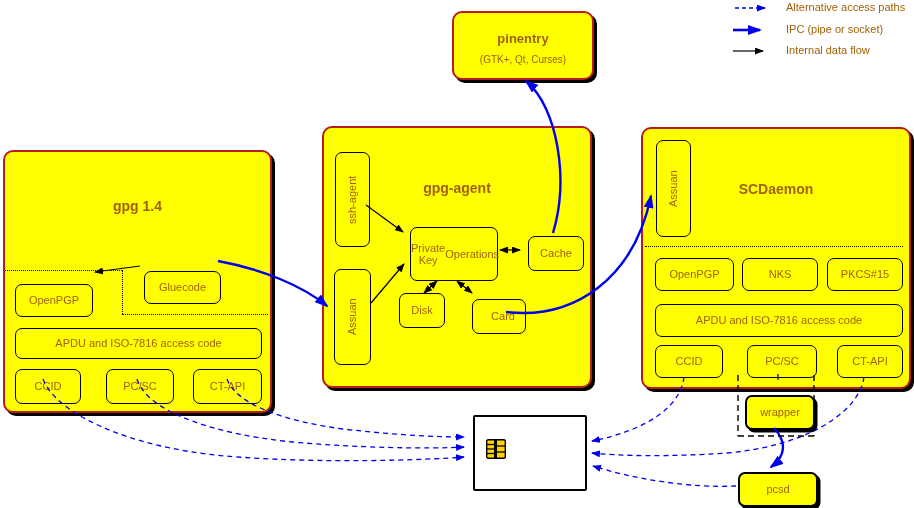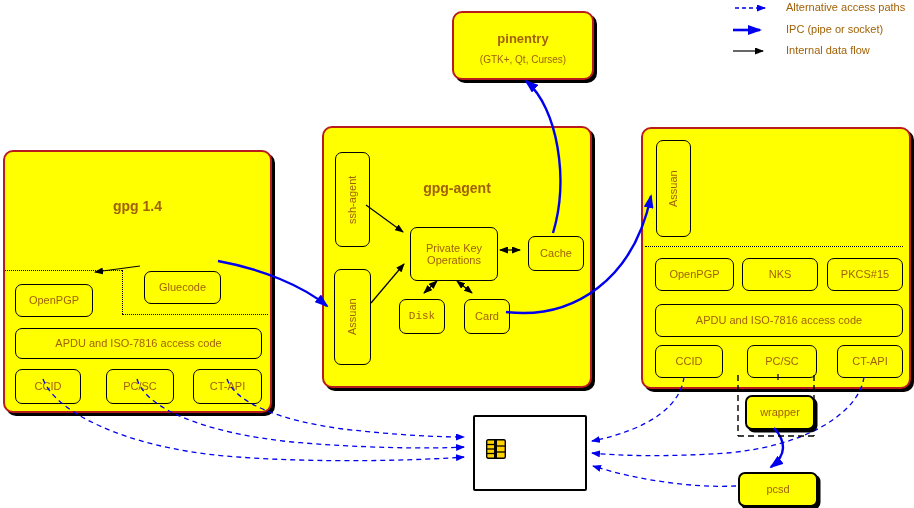--- a/index.html
+++ b/index.html
@@ -44,30 +44,31 @@
     <div class="ibox" style="left:10px;top:176px;width:245px;height:29px;">APDU and ISO-7816 access code</div>
     <div class="ibox" style="left:10px;top:217px;width:64px;height:33px;">CCID</div>
     <div class="ibox" style="left:101px;top:217px;width:66px;height:33px;">PC/SC</div>
     <div class="ibox" style="left:188px;top:217px;width:67px;height:33px;">CT-API</div>
   </div>
 
   <div class="bigbox" style="left:322px;top:126px;width:266px;height:258px;">
     <div class="btitle" style="top:52px;">gpg-agent</div>
     <div class="ibox vbox" style="left:11px;top:24px;width:33px;height:93px;">ssh-agent</div>
     <div class="ibox vbox" style="left:10px;top:141px;width:35px;height:94px;">Assuan</div>
-    <div class="ibox" style="left:86px;top:99px;width:86px;height:52px;flex-direction:column;">
+    <div class="ibox" style="left:86px;top:99px;width:86px;height:52px;flex-direction:row;justify-content:space-between;">
       <span>Private Key</span>
       <span>Operations</span>
     </div>
     <div class="ibox" style="left:204px;top:108px;width:54px;height:33px;">Cache</div>
-    <div class="ibox" style="left:75px;top:171px;width:44px;height:33px;font-family:Liberation Mono, monospace;">Disk</div>
-    <div class="ibox" style="left:140px;top:171px;width:44px;height:33px;">Card</div>
+    <div class="ibox" style="left:75px;top:165px;width:44px;height:33px;">Disk</div>
+    <div class="ibox" style="left:148px;top:171px;width:44px;height:33px;padding-left:8px;">Card</div>
   </div>
 
   <div class="bigbox" style="left:641px;top:127px;width:266px;height:258px;">
+    <div class="btitle" style="top:52px;">SCDaemon</div>
     <div class="ibox vbox" style="left:13px;top:11px;width:33px;height:95px;">Assuan</div>
     <div class="dot-h" style="left:2px;top:117px;width:258px;"></div>
     <div class="ibox" style="left:12px;top:129px;width:77px;height:31px;">OpenPGP</div>
     <div class="ibox" style="left:99px;top:129px;width:74px;height:31px;">NKS</div>
     <div class="ibox" style="left:184px;top:129px;width:74px;height:31px;">PKCS#15</div>
     <div class="ibox" style="left:12px;top:175px;width:246px;height:31px;">APDU and ISO-7816 access code</div>
     <div class="ibox" style="left:12px;top:216px;width:66px;height:31px;">CCID</div>
     <div class="ibox" style="left:104px;top:216px;width:68px;height:31px;">PC/SC</div>
     <div class="ibox" style="left:194px;top:216px;width:64px;height:31px;">CT-API</div>
   </div>

